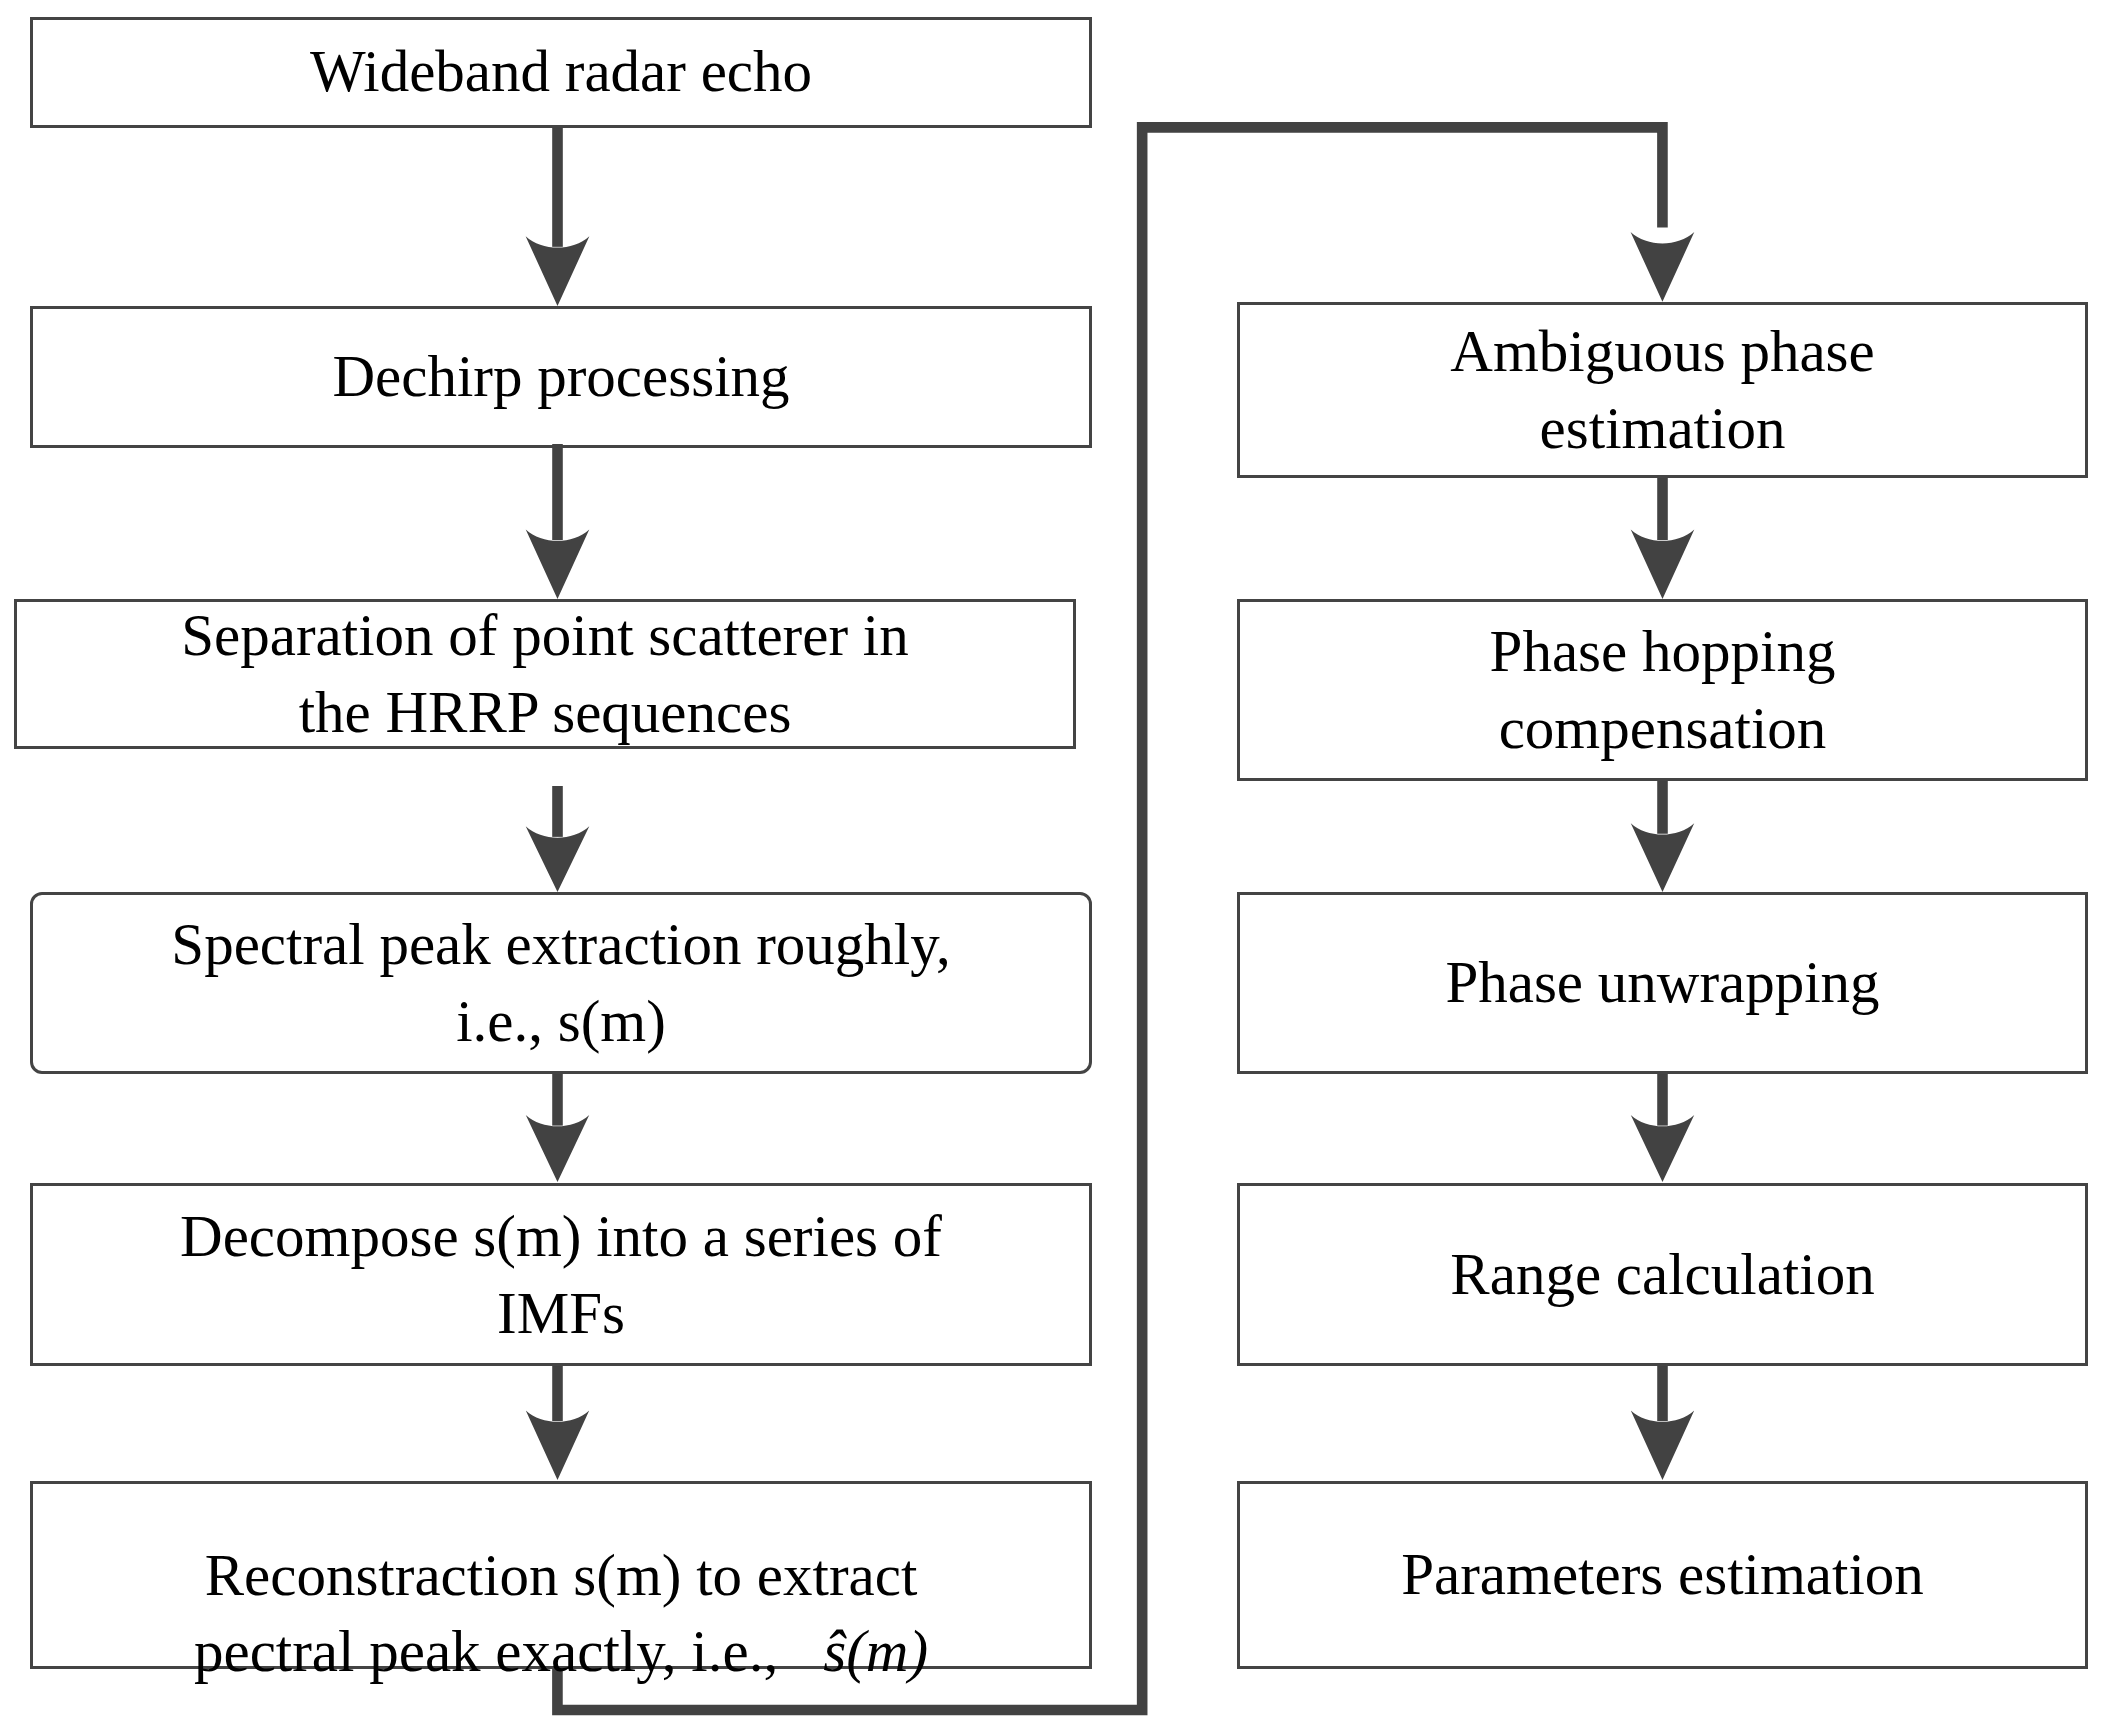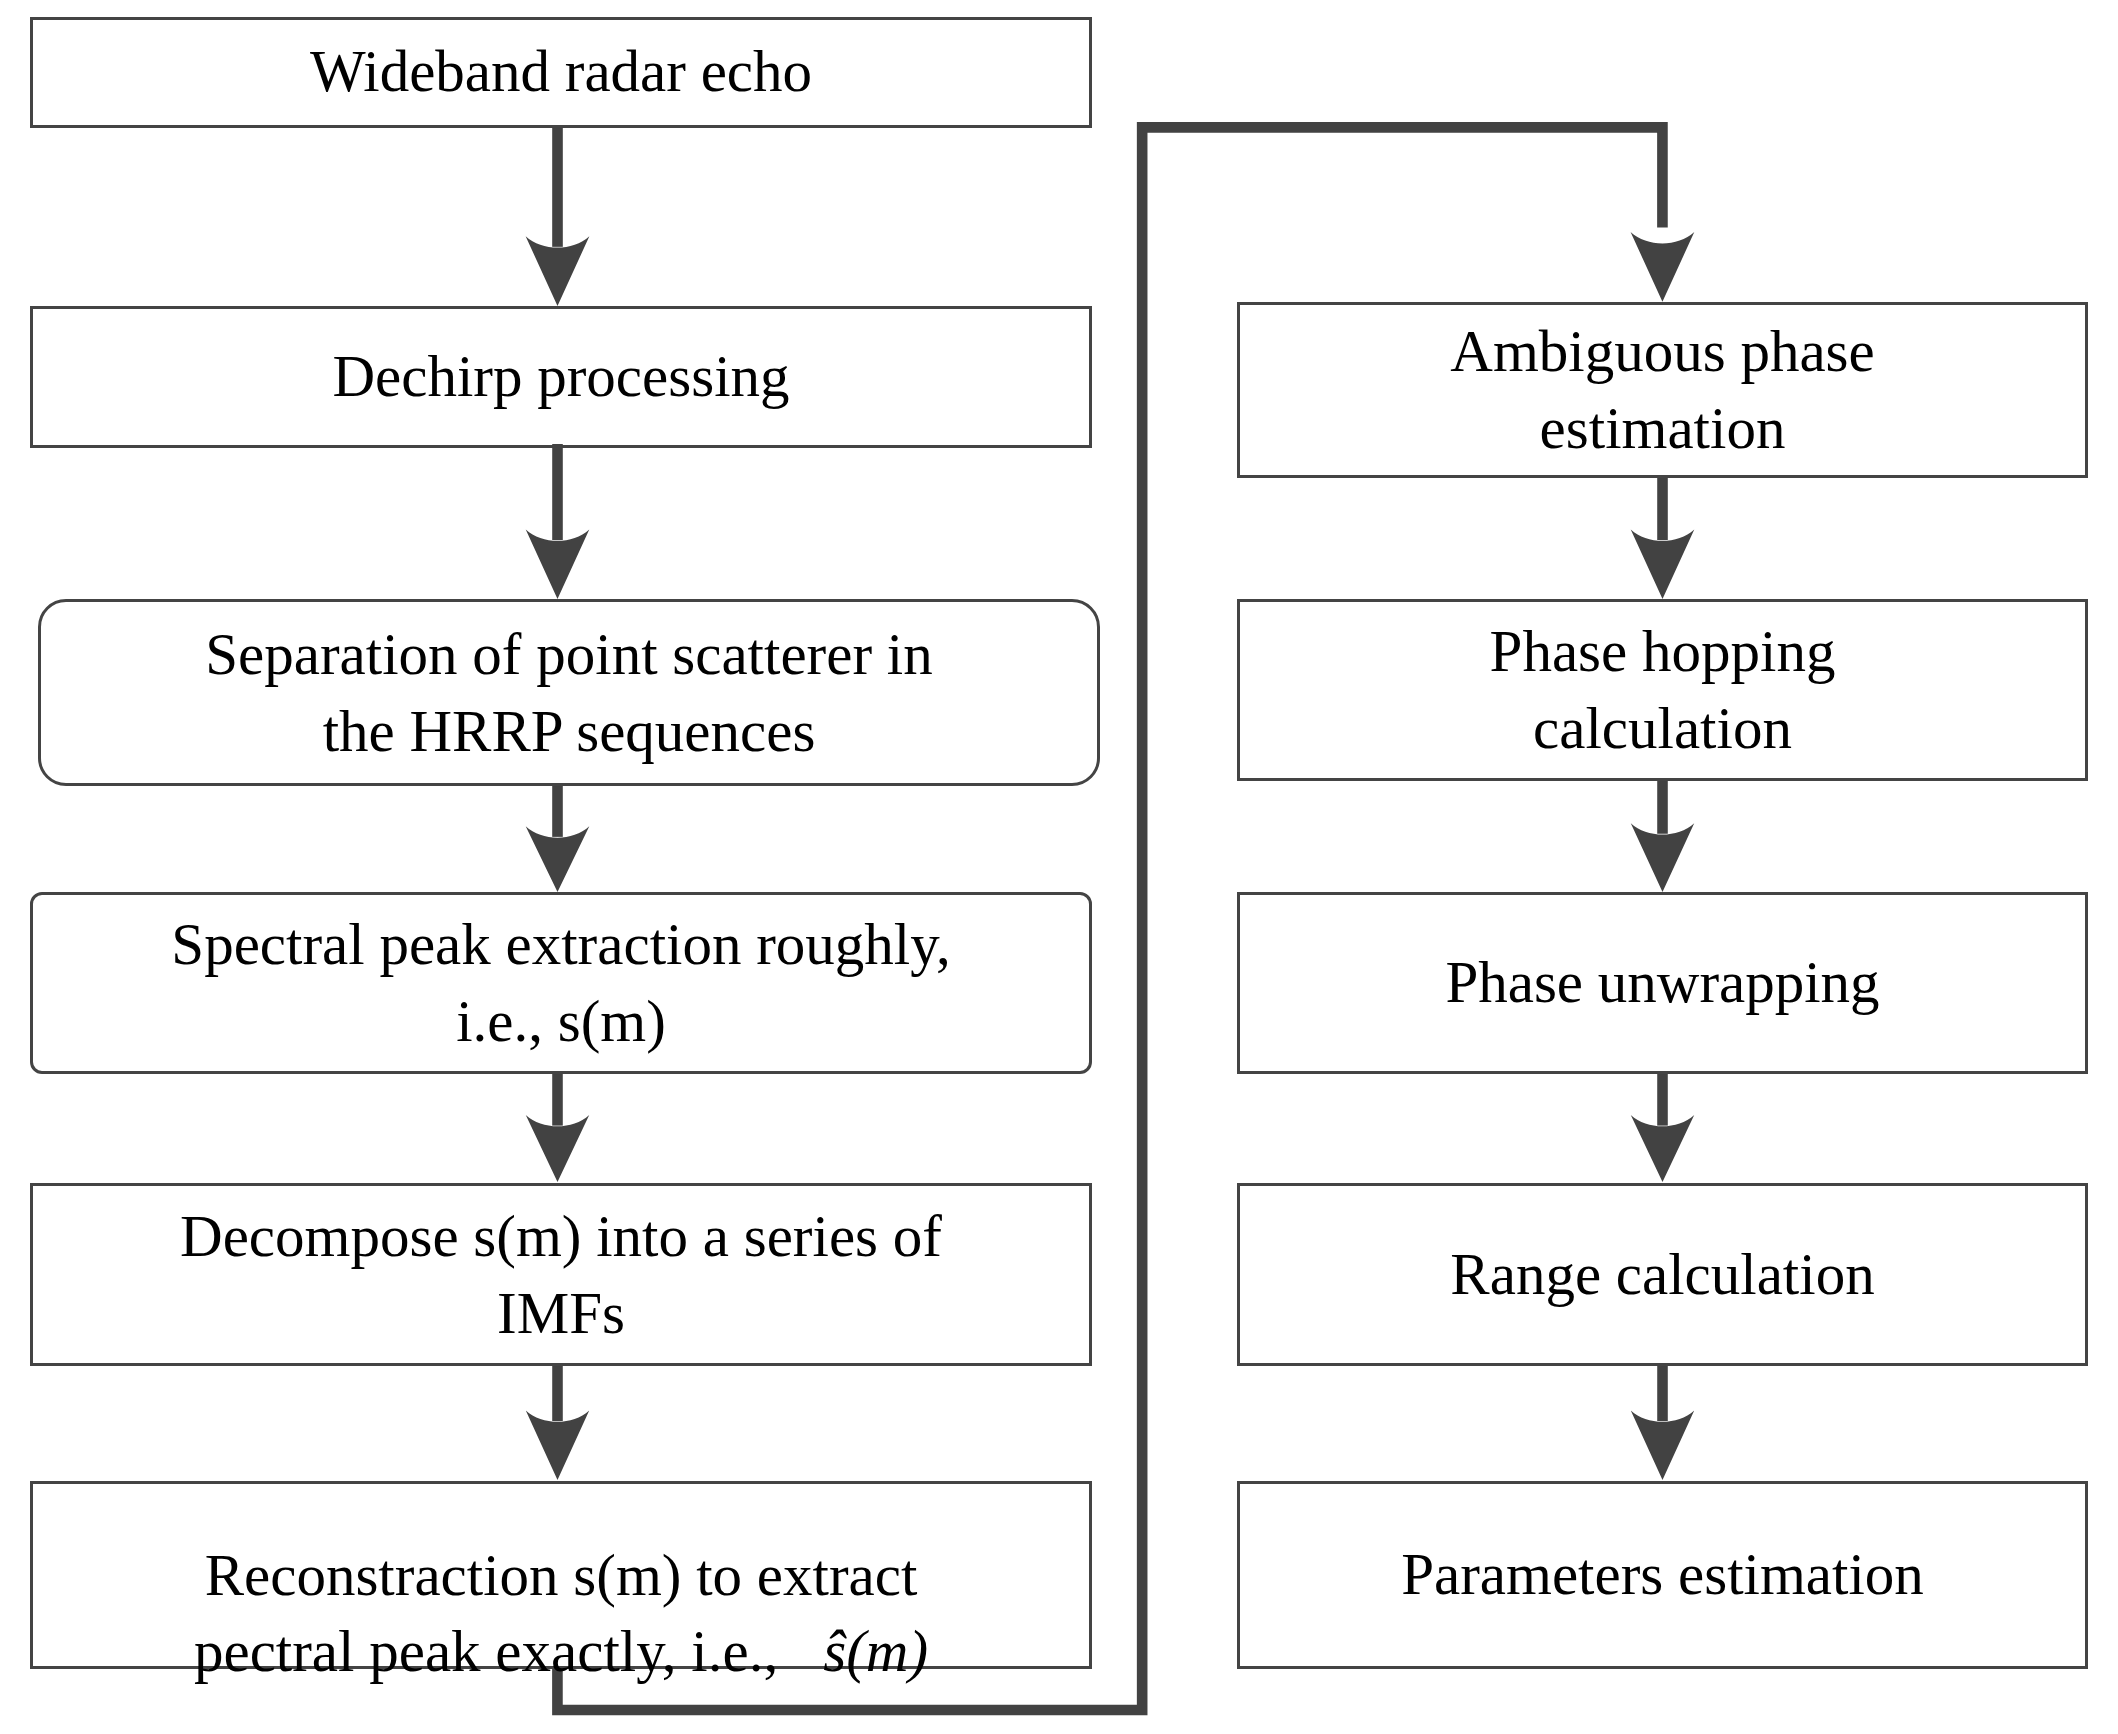--- a/index.html
+++ b/index.html
@@ -74,21 +74,21 @@
 
   <div class="node" style="left: 30px; top: 306px; width: 1062px; height: 142px;">
     <span class="node-label">Dechirp processing</span>
   </div>
 
   <svg class="arrow-svg" style="left: 518px; top: 444px; width: 79px; height: 155px;" viewBox="0 0 104 205">
       <rect x="45" y="0" width="14" height="127" fill="#424242"></rect>
       <path d="M 52 205 L 10 113 C 32 133 72 133 94 113 Z" fill="#424242"></path>
     </svg>
 
-  <div class="node" style="left: 38px; top: 599px; width: 1062px; height: 187px; border-radius: 28px;">
+  <div class="node" style="left: 14px; top: 599px; width: 1062px; height: 150px;">
     <span class="node-label two-line">Separation of point scatterer in
 the HRRP sequences</span>
   </div>
 
   <svg class="arrow-svg" style="left: 518px; top: 786px; width: 79px; height: 106px;" viewBox="0 0 104 140">
       <rect x="45" y="0" width="14" height="67.2" fill="#424242"></rect>
       <path d="M 52 140 L 10 53.2 C 32 73.2 72 73.2 94 53.2 Z" fill="#424242"></path>
     </svg>
 
   <div class="node" style="left: 30px; top: 892px; width: 1062px; height: 182px; border-radius: 12px;">
@@ -123,21 +123,21 @@
     </span>
   </div>
 
   <svg class="arrow-svg" style="left: 1623px; top: 478px; width: 79px; height: 121px;" viewBox="0 0 104 160">
       <rect x="45" y="0" width="14" height="82" fill="#424242"></rect>
       <path d="M 52 160 L 10 68 C 32 88 72 88 94 68 Z" fill="#424242"></path>
     </svg>
 
   <div class="node" style="left: 1237px; top: 599px; width: 851px; height: 182px;">
     <span class="node-label two-line">Phase hopping
-calculation</span>
+compensation</span>
   </div>
 
   <svg class="arrow-svg" style="left: 1623px; top: 781px; width: 79px; height: 111px;" viewBox="0 0 104 147">
       <rect x="45" y="0" width="14" height="69.86" fill="#424242"></rect>
       <path d="M 52 147 L 10 55.86 C 32 75.86 72 75.86 94 55.86 Z" fill="#424242"></path>
     </svg>
 
   <div class="node" style="left: 1237px; top: 892px; width: 851px; height: 182px; justify-content: center;">
     <span class="node-label">Phase unwrapping</span>
   </div>

